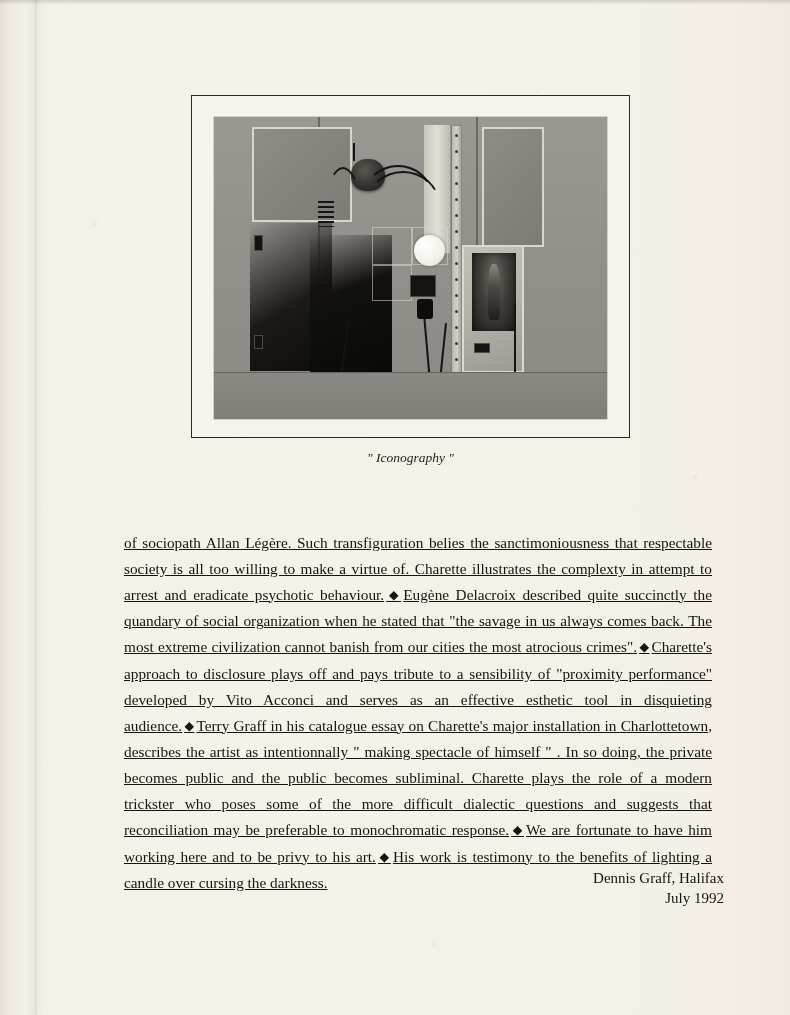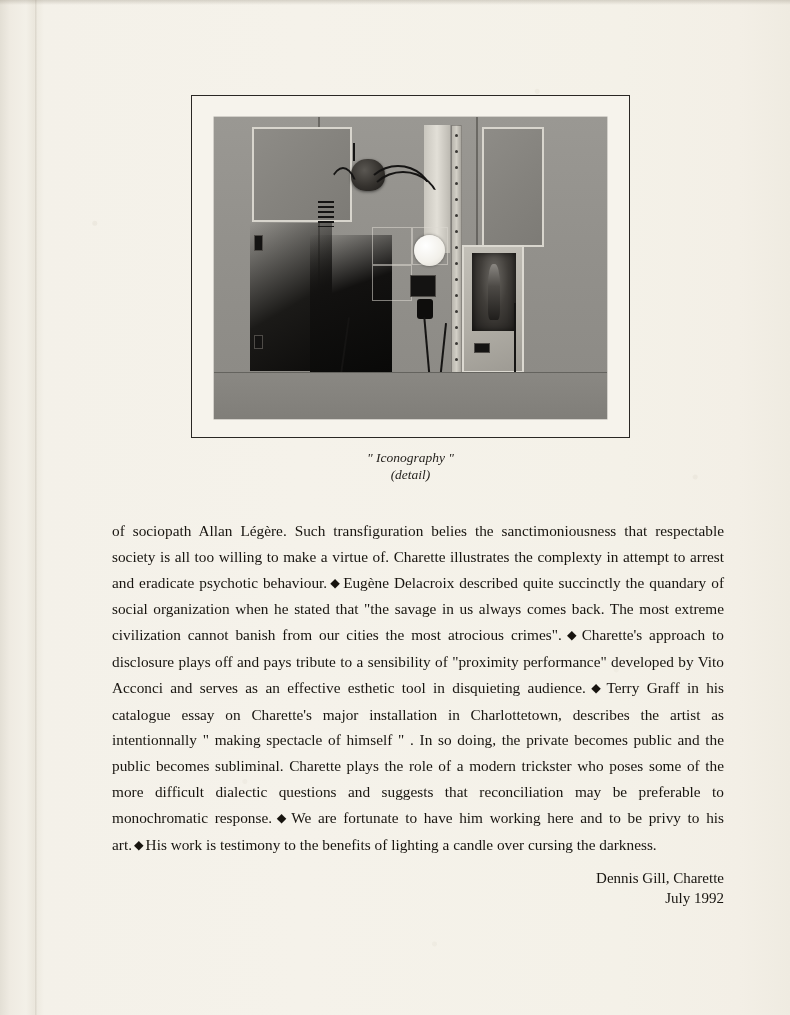--- a/index.html
+++ b/index.html
@@ -229,21 +229,21 @@
     position: absolute;
     left: 112px;
     top: 518px;
     width: 612px;
     text-align: justify;
     text-justify: inter-word;
     font-size: 15.3px;
     line-height: 25.8px;
     color: #17140f;
   }
-  .essay p { margin: 0; }
+  .essay p { margin: 12px; text-decoration: underline; }
   .dia {
     font-size: 12.5px;
     vertical-align: 1px;
     padding: 0 2px;
   }
 
   
   .signature {
     position: absolute;
     left: 112px;
@@ -330,25 +330,24 @@
       <div class="ph-wire-down" style="left:212px; top:200px; height:62px; transform:rotate(-5deg);"></div>
       <div class="ph-wire-down" style="left:228px; top:206px; height:58px; transform:rotate(6deg);"></div>
       <div class="ph-wire-down" style="left:300px; top:186px; height:74px;"></div>
       <div class="ph-floor"></div>
 
     </div>
   </div>
 
   <div class="caption">
     <span>" Iconography "</span>
-    <span class="cap-sub">(detail)</span>
   </div>
 
   <div class="essay">
     <p><span>of sociopath Allan Légère. Such transfiguration belies the sanctimoniousness that respectable society is all too willing to make a virtue of. Charette illustrates the complexty in attempt to arrest and eradicate psychotic behaviour.</span><span class="dia">◆</span><span>Eugène Delacroix described quite succinctly the quandary of social organization when he stated that "the savage in us always comes back. The most extreme civilization cannot banish from our cities the most atrocious crimes".</span><span class="dia">◆</span><span>Charette's approach to disclosure plays off and pays tribute to a sensibility of "proximity performance" developed by Vito Acconci and serves as an effective esthetic tool in disquieting audience.</span><span class="dia">◆</span><span>Terry Graff in his catalogue essay on Charette's major installation in Charlottetown, describes the artist as intentionnally " making spectacle of himself " . In so doing, the private becomes public and the public becomes subliminal. Charette plays the role of a modern trickster who poses some of the more difficult dialectic questions and suggests that reconciliation may be preferable to monochromatic response.</span><span class="dia">◆</span><span>We are fortunate to have him working here and to be privy to his art.</span><span class="dia">◆</span><span>His work is testimony to the benefits of lighting a candle over cursing the darkness.</span></p>
   </div>
 
   <div class="signature">
-    <span>Dennis Gill, Charette</span>
+    <span>Dennis Graff, Halifax</span>
     <span>July 1992</span>
   </div>
 
 </div>
 
 </body></html>

